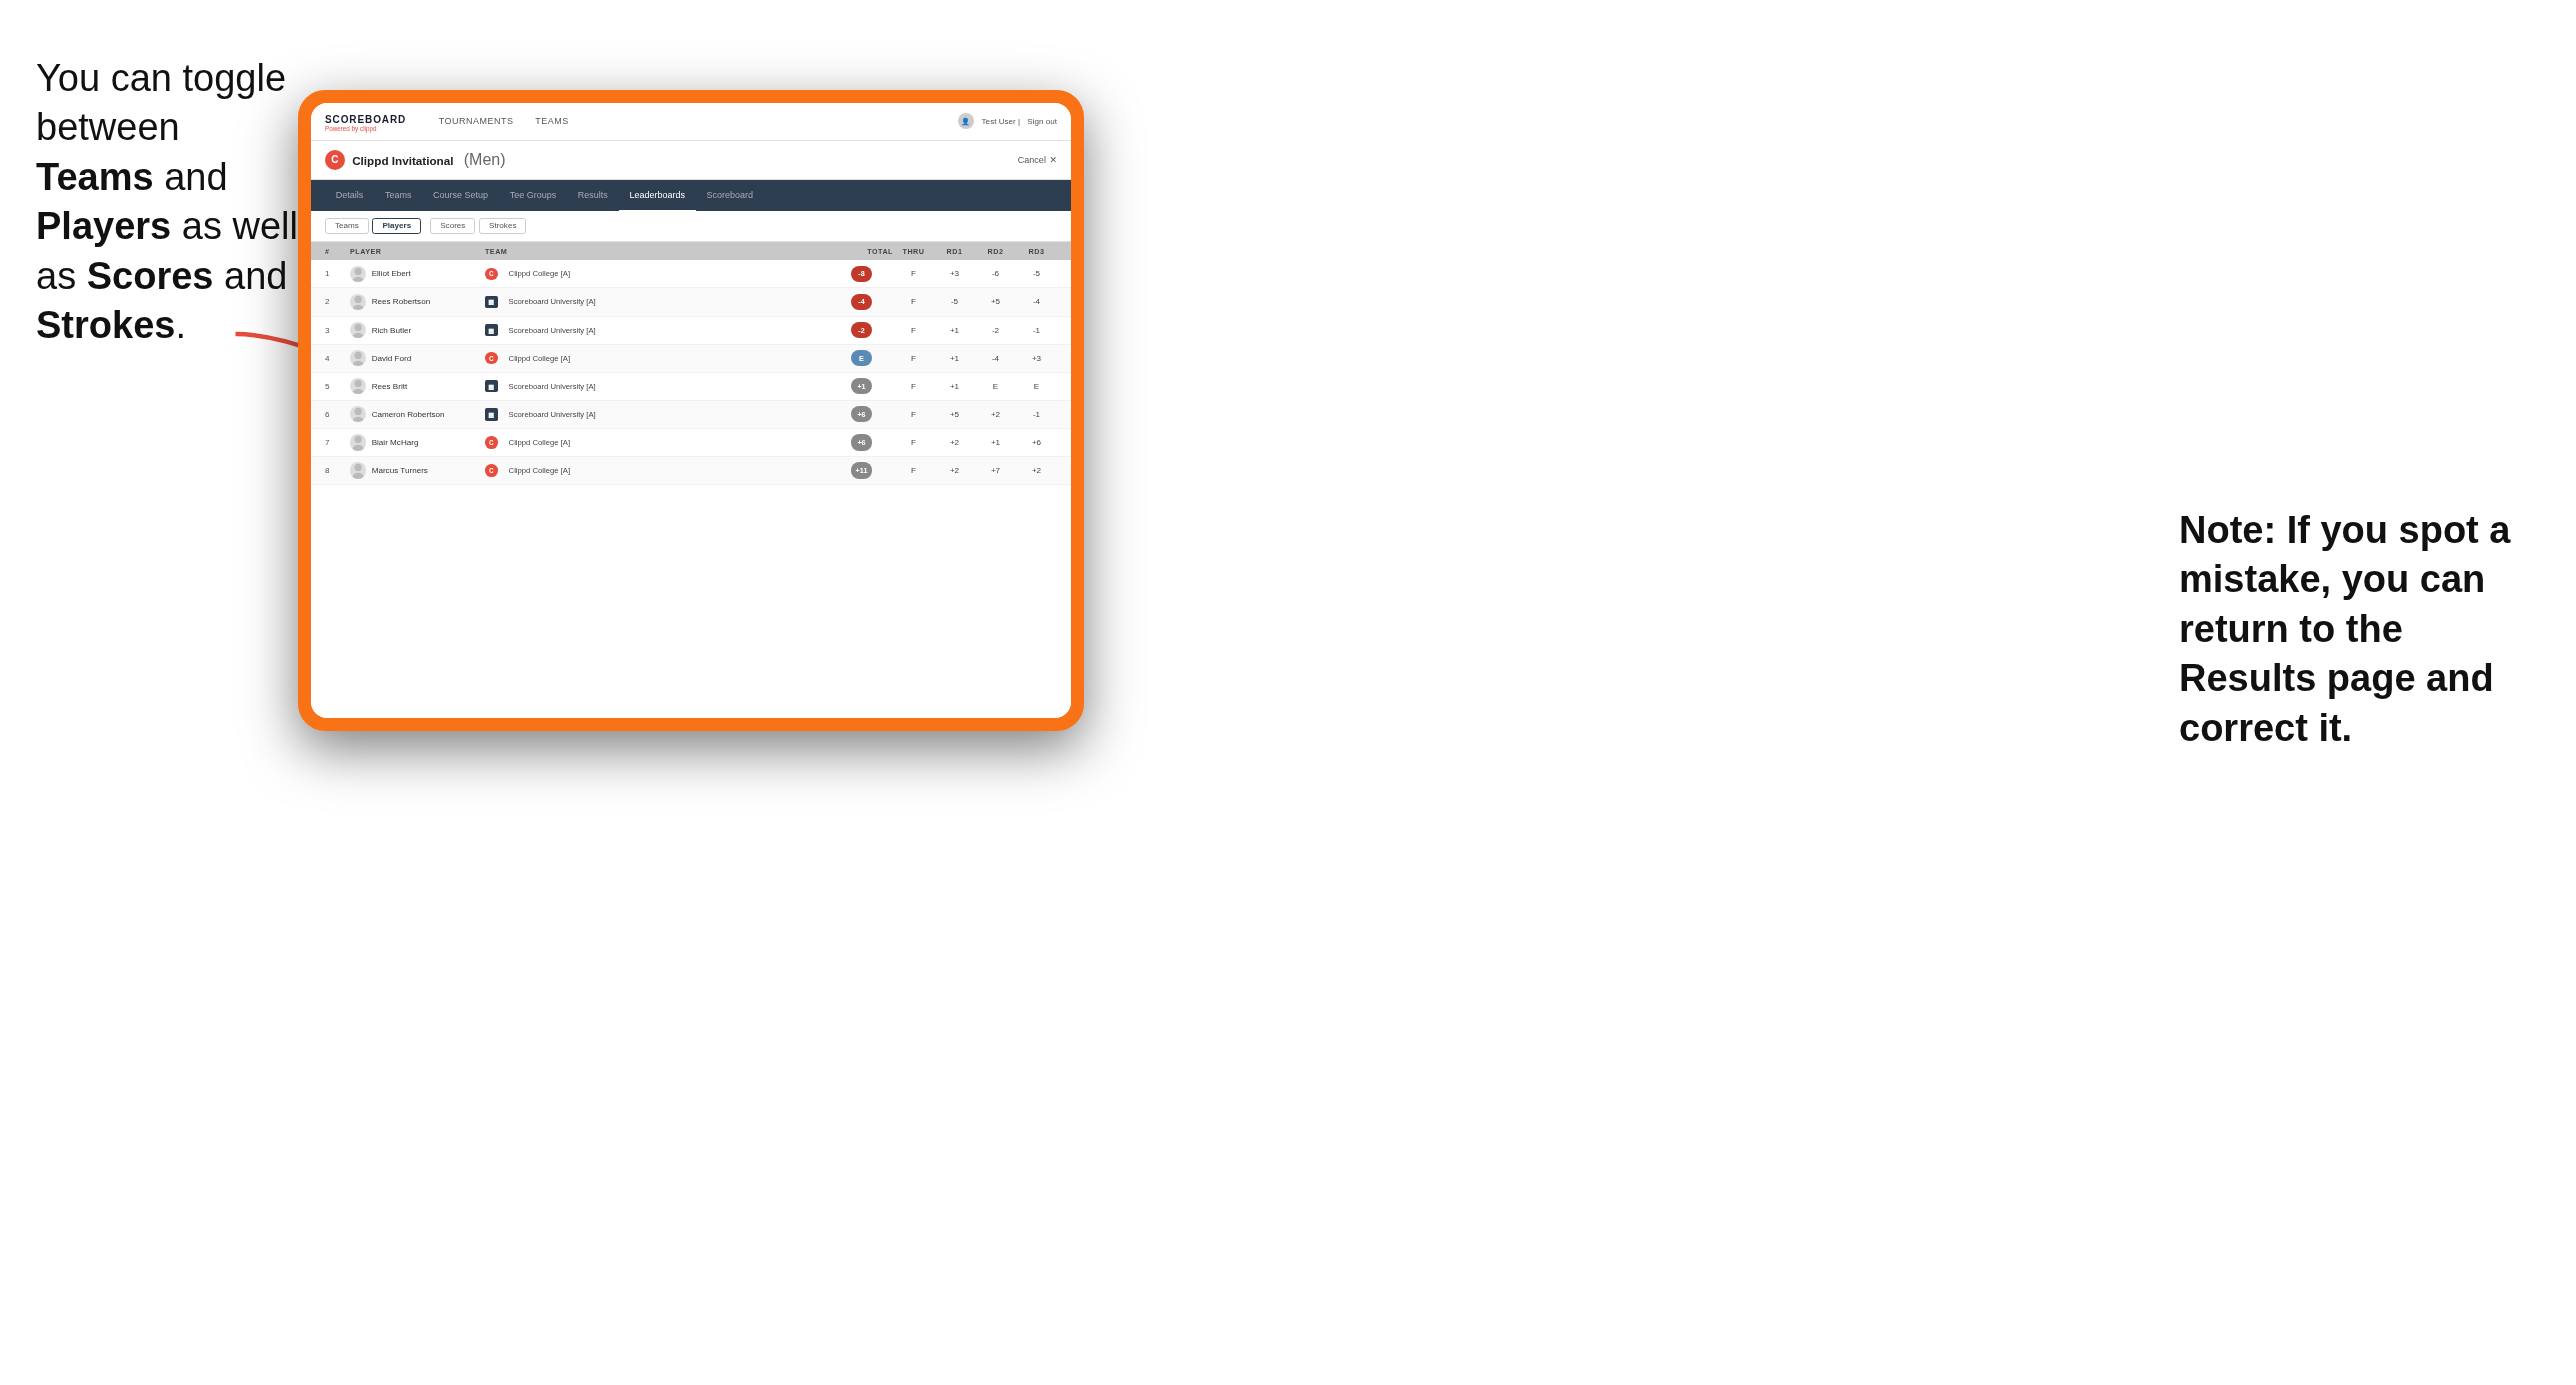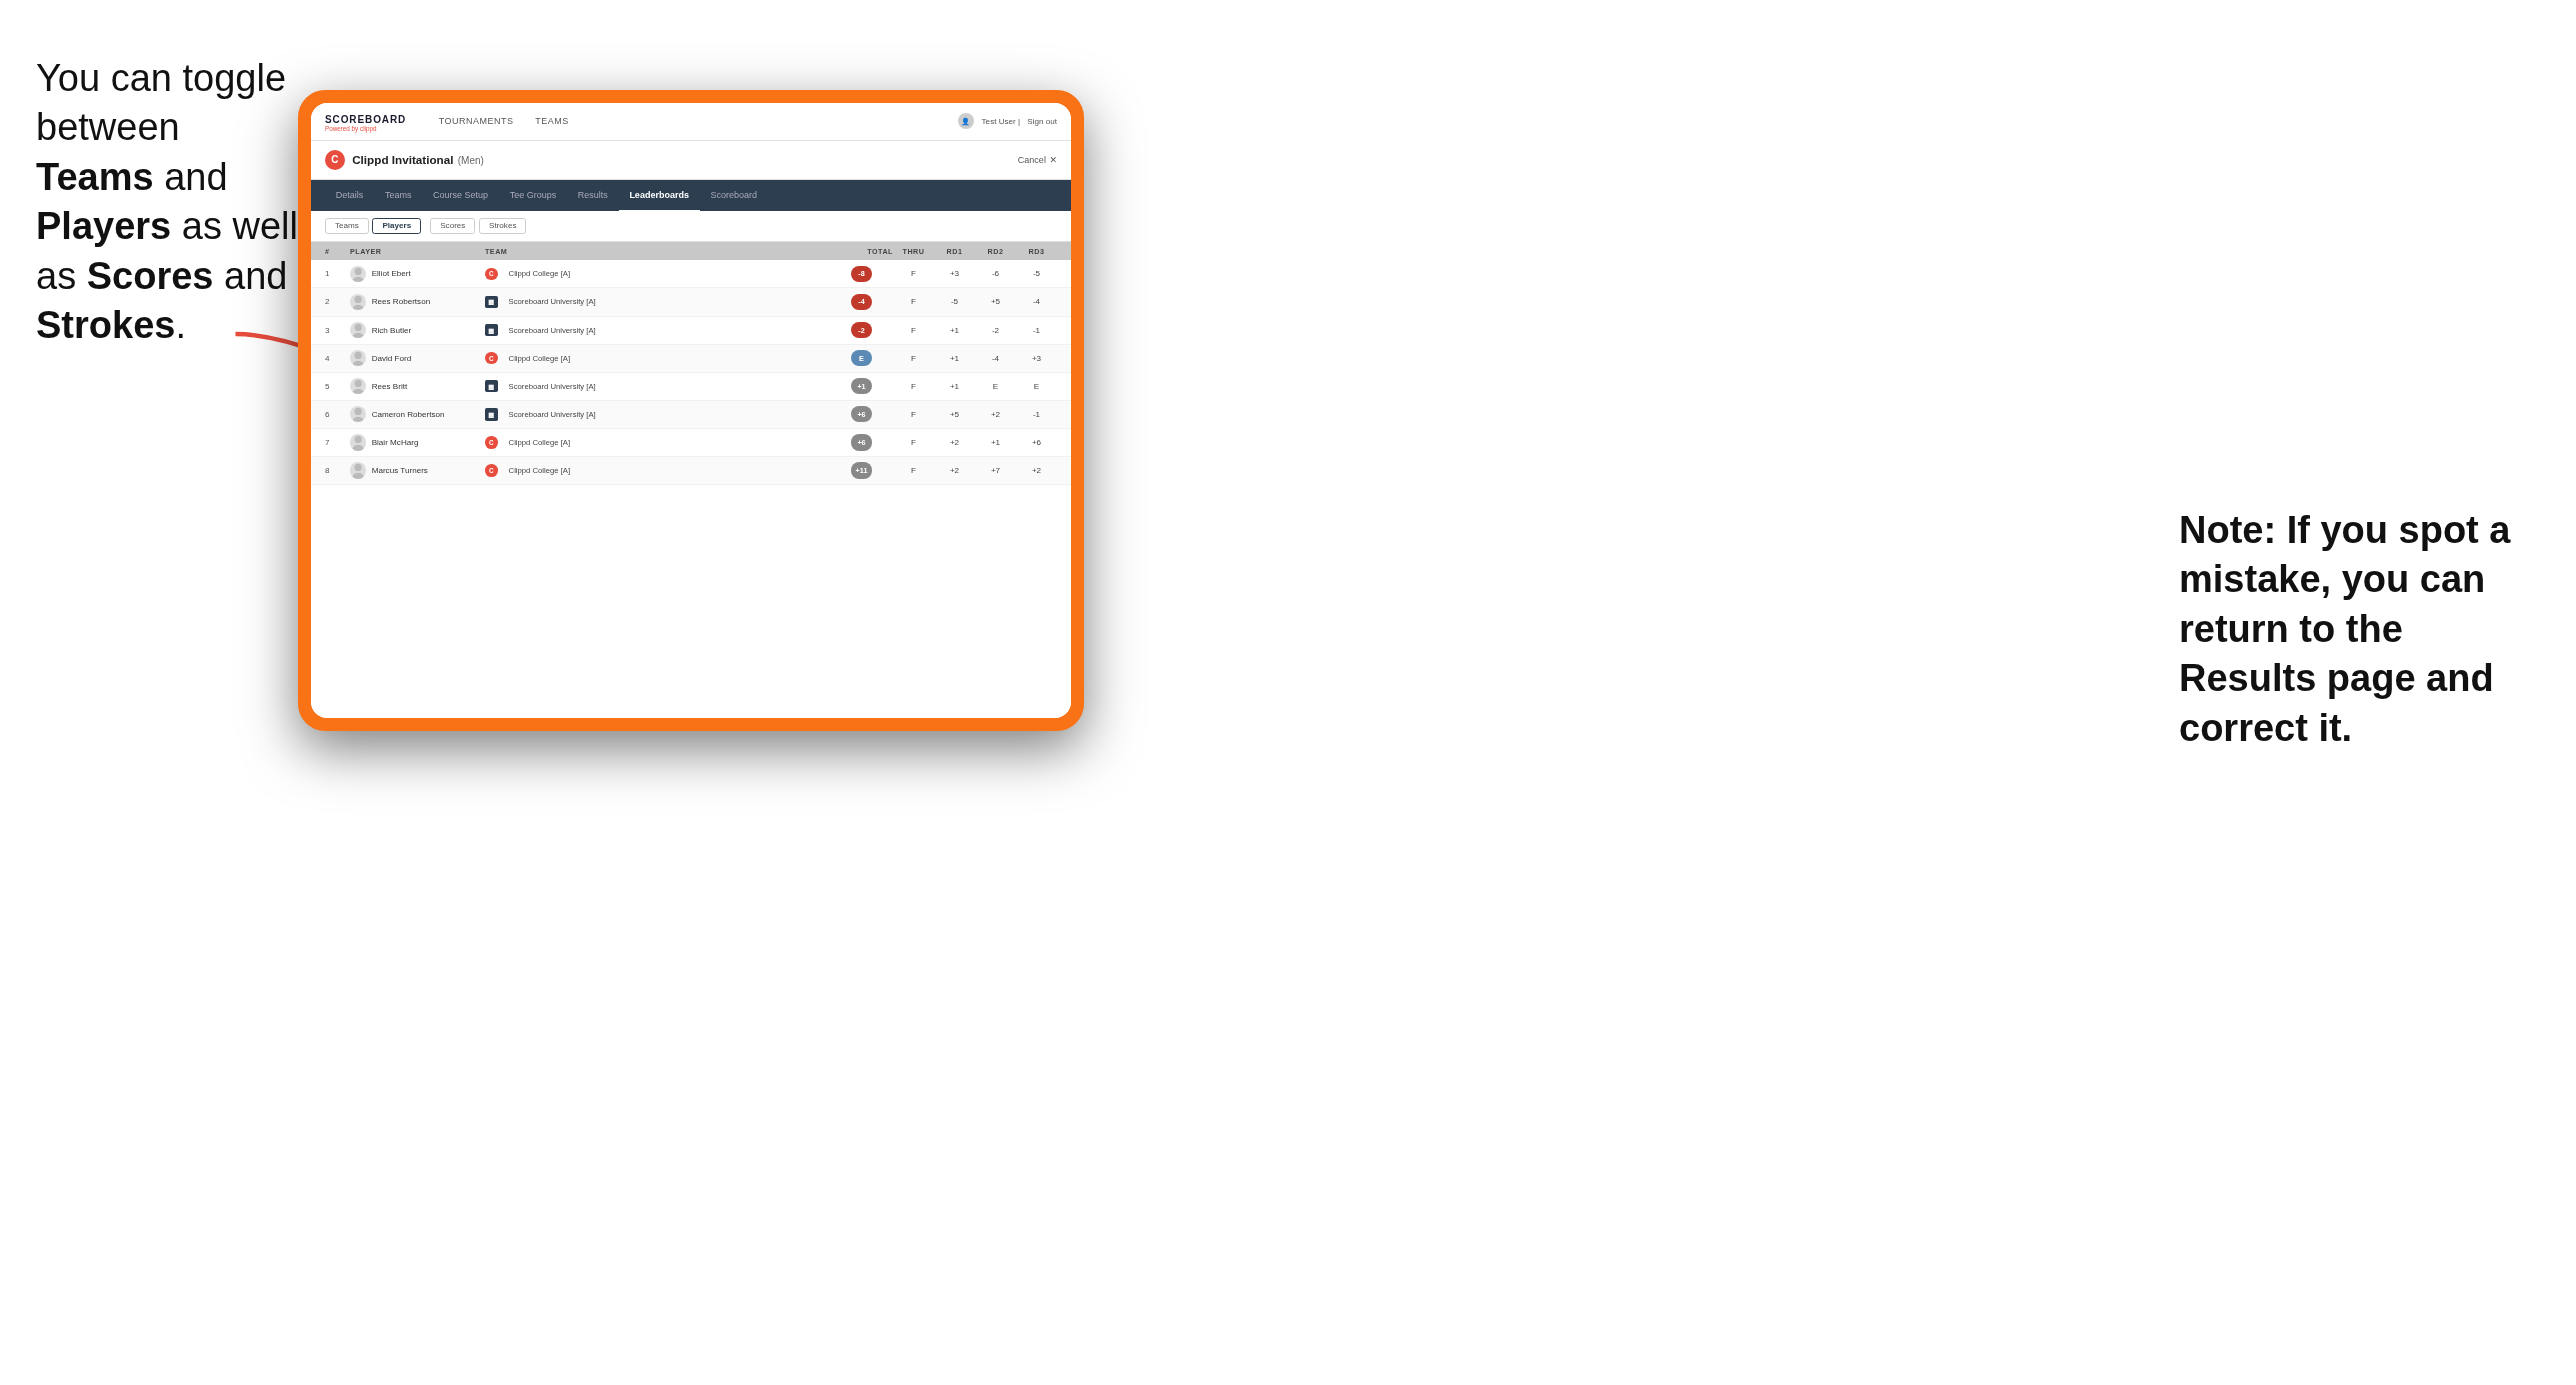--- a/index.html
+++ b/index.html
@@ -194,21 +194,21 @@
       padding: 0 10.8px;
       height: 31px;
       display: flex;
       align-items: center;
       cursor: pointer;
     }
 
     .sub-nav-item.active {
       color: #fff;
       border-bottom: 1.8px solid #fff;
-      font-weight: 700;
+      font-weight: 400;
     }
 
     
     .toggle-row {
       background: #fff;
       padding: 7.2px 14.4px;
       display: flex;
       align-items: center;
       gap: 3.6px;
       border-bottom: 0.9px solid #e0e0e0;
@@ -392,21 +392,21 @@
         <span>Test User |</span>
         <span style="cursor:pointer;">Sign out</span>
       </div>
     </div>
 
     <div class="tournament-header">
       <div class="tournament-title-area">
         <div class="tournament-c-logo">C</div>
         <span class="tournament-name">
           <span>Clippd Invitational</span>
-          <span style="font-weight:400; color:#666; font-size:10px; margin-left:1px;">(Men)</span>
+          <span style="font-weight:400; color:#666; font-size:16px; margin-left:7px;">(Men)</span>
         </span>
       </div>
       <div class="cancel-btn">
         <span>Cancel</span>
         <span>✕</span>
       </div>
     </div>
 
     <div class="sub-nav">
       <div class="sub-nav-item">Details</div>

